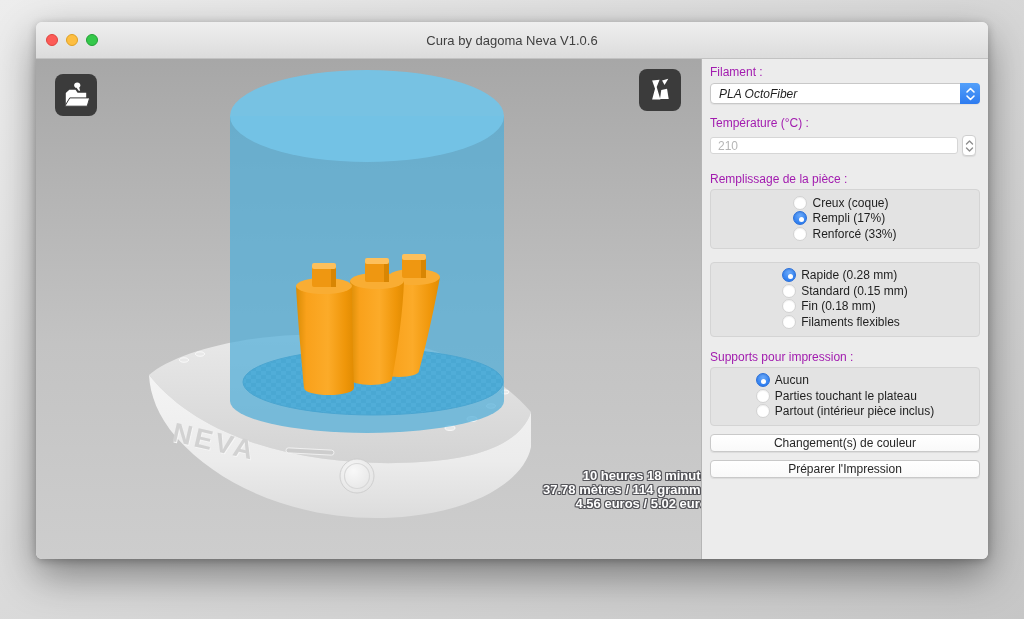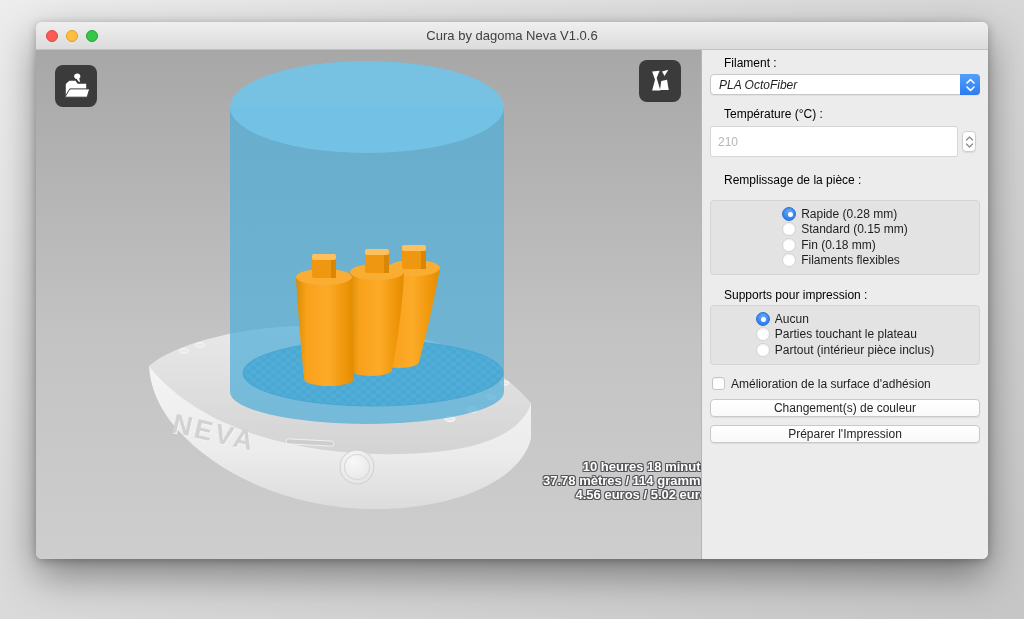--- a/index.html
+++ b/index.html
@@ -9,21 +9,21 @@
     background: linear-gradient(145deg, #ededed 0%, #d6d6d6 55%, #c6c6c6 100%);
     position: relative;
   }
   .window {
     position:absolute; left:36px; top:22px; width:952px; height:537px;
     border-radius:6px; overflow:hidden;
     box-shadow: 0 16px 40px rgba(0,0,0,.42), 0 2px 8px rgba(0,0,0,.25);
     background:#ececec;
   }
   .titlebar {
-    height:28px; background:linear-gradient(#efefef,#dcdcdc);
+    height:37px; background:linear-gradient(#efefef,#dcdcdc);
     border-bottom:1px solid #c2c2c2;
     display:flex; align-items:center; position:relative;
   }
   .traffic { display:flex; gap:8px; margin-left:10px; }
   .tl { width:12px; height:12px; border-radius:50%; display:inline-block; }
   .tl.red    { background:#fc5b57; border:1px solid #e0443e; }
   .tl.yellow { background:#fdbe41; border:1px solid #dfa123; }
   .tl.green  { background:#34c84a; border:1px solid #23a135; }
   .title {
     position:absolute; left:0; right:0; text-align:center;
@@ -52,36 +52,36 @@
                   1px 1px 0 #55555a, 0 -1px 0 #55555a, 0 1px 0 #55555a,
                  -1px 0 0 #55555a, 1px 0 0 #55555a;
     white-space:nowrap;
   }
 
   
   .panel {
     width:287px; flex:none; background:#ececec; border-left:1px solid #b5b5b5;
     padding:6px 8px 0 8px; font-size:12px; color:#1e1e1e;
   }
-  .p-label { font-size:12px; color:#000000; margin-left:14px; }
+  .p-label { font-size:12px; color:#a21caf; margin-left:0; }
   .dropdown {
     margin-top:4px; height:21px; background:#fff; border:1px solid #c8c8c8;
     border-radius:4px; display:flex; align-items:center; cursor:pointer;
     box-shadow:0 1px 1px rgba(0,0,0,.05);
   }
   .dd-value { flex:1; padding-left:8px; font-size:12px; color:#1e1e1e;font-style:italic; }
   .dd-stepper {
     width:20px; height:21px; margin:-1px -1px -1px 0; border-radius:0 4px 4px 0;
     background:linear-gradient(#53a0fa,#2d7bf0);
     display:flex; align-items:center; justify-content:center;
   }
   .lbl-temp { margin-top:12px; }
   .temp-row { margin-top:5px; display:flex; align-items:center; gap:4px; }
   .temp-input {
-    width:248px; height:31px; border:1px solid #d6d6d6; border-radius:3px;
+    width:248px; height:17px; border:1px solid #d6d6d6; border-radius:3px;
     background:#fff; color:#b5b5b5; font-size:12px; padding-left:7px;
     font-family:"Liberation Sans", sans-serif; outline:none;
   }
   .num-stepper {
     width:14px; height:21px; background:#fff; border:1px solid #cfcfcf;
     border-radius:4px; display:flex; align-items:center; justify-content:center;
     box-shadow:0 1px 1px rgba(0,0,0,.08); cursor:pointer;
   }
   .section { margin-top:13px; }
   .section.s1 { margin-top:16px; }
@@ -260,20 +260,36 @@
         <span class="num-stepper">
           <svg width="9" height="14" viewBox="0 0 9 14">
             <path d="M1.5,5 L4.5,2 L7.5,5" stroke="#8e8e8e" fill="none" stroke-width="1.4" stroke-linecap="round" stroke-linejoin="round"></path>
             <path d="M1.5,9 L4.5,12 L7.5,9" stroke="#8e8e8e" fill="none" stroke-width="1.4" stroke-linecap="round" stroke-linejoin="round"></path>
           </svg>
         </span>
       </div>
 
       <div class="section s1">
         <div class="p-label">Remplissage de la pièce :</div>
+        <div class="group-box">
+          <div class="group-inner">
+            <div class="radio-row">
+              <span class="radio"></span>
+              <span class="radio-label">Creux (coque)</span>
+            </div>
+            <div class="radio-row">
+              <span class="radio checked"></span>
+              <span class="radio-label">Rempli (17%)</span>
+            </div>
+            <div class="radio-row">
+              <span class="radio"></span>
+              <span class="radio-label">Renforcé (33%)</span>
+            </div>
+          </div>
+        </div>
       </div>
 
       <div class="section">
         <div class="group-box">
           <div class="group-inner">
             <div class="radio-row">
               <span class="radio checked"></span>
               <span class="radio-label">Rapide (0.28 mm)</span>
             </div>
             <div class="radio-row">
@@ -305,23 +321,19 @@
               <span class="radio-label">Parties touchant le plateau</span>
             </div>
             <div class="radio-row">
               <span class="radio"></span>
               <span class="radio-label">Partout (intérieur pièce inclus)</span>
             </div>
           </div>
         </div>
       </div>
 
-      <label class="check-row">
-        <span class="checkbox"></span>
-        <span class="check-label">Amélioration de la surface d'adhésion</span>
-      </label>
 
       <button class="mac-btn">Changement(s) de couleur</button>
       <button class="mac-btn prepare">Préparer l'Impression</button>
 
     </div>
   </div>
 </div>
 
 </body></html>

